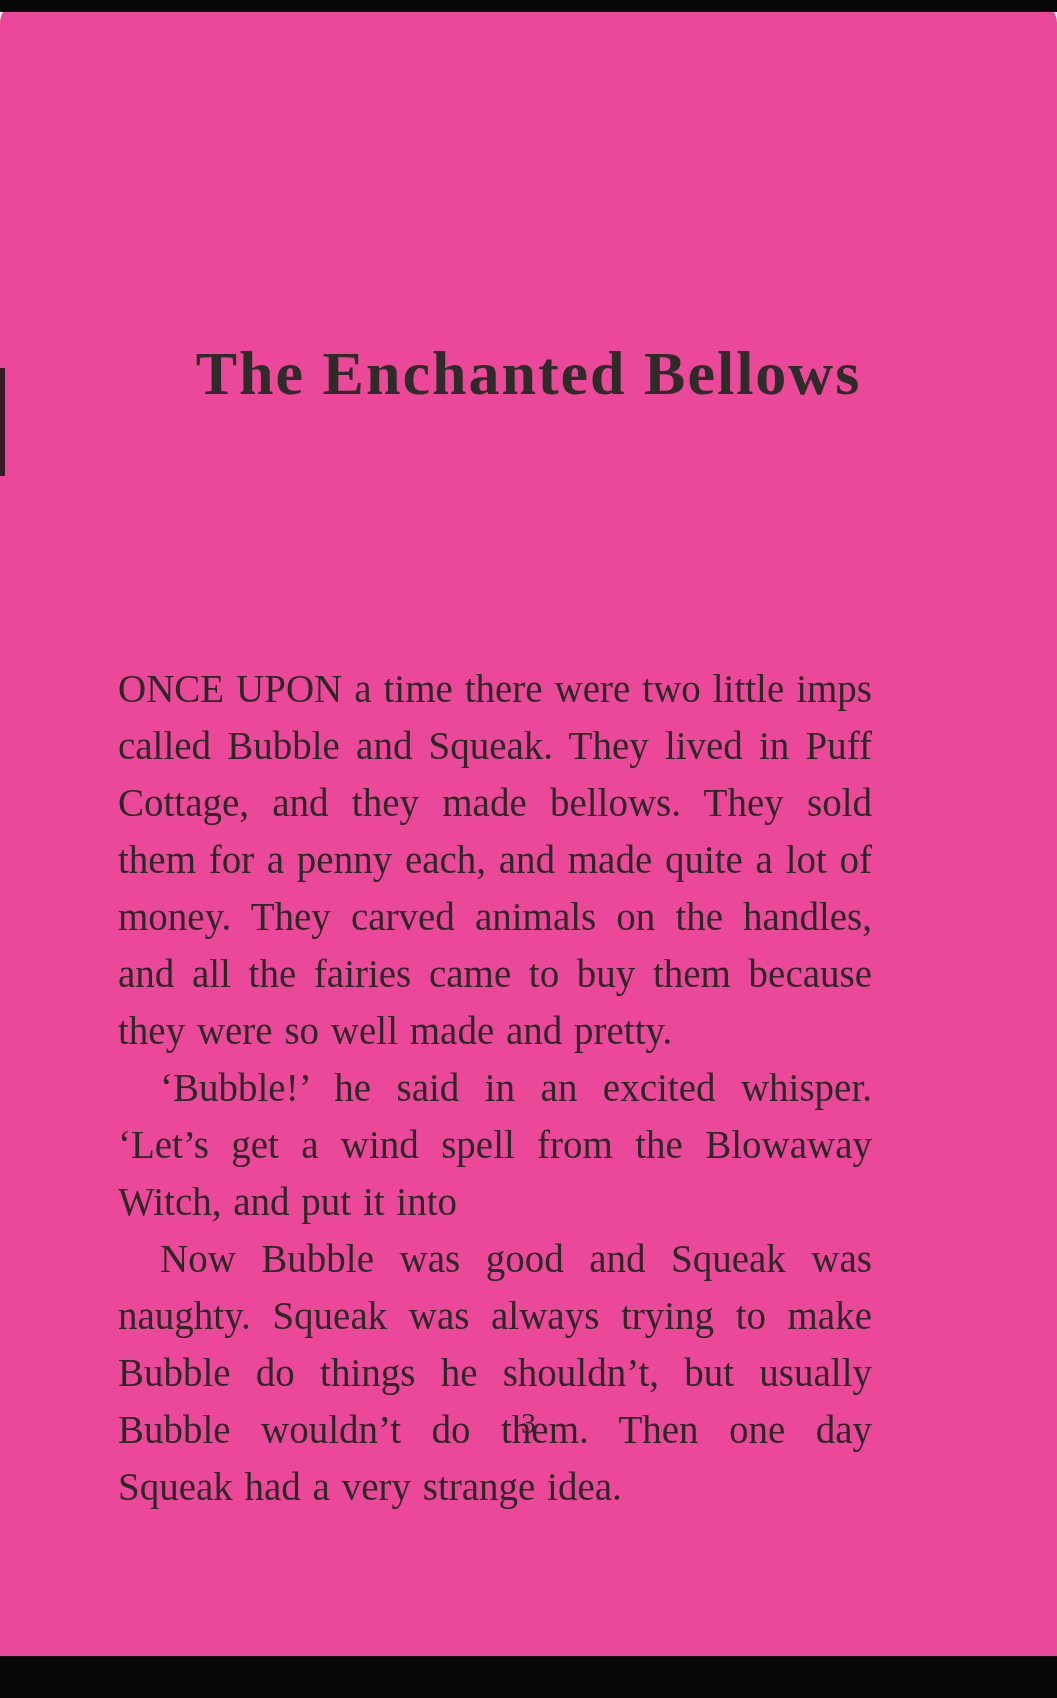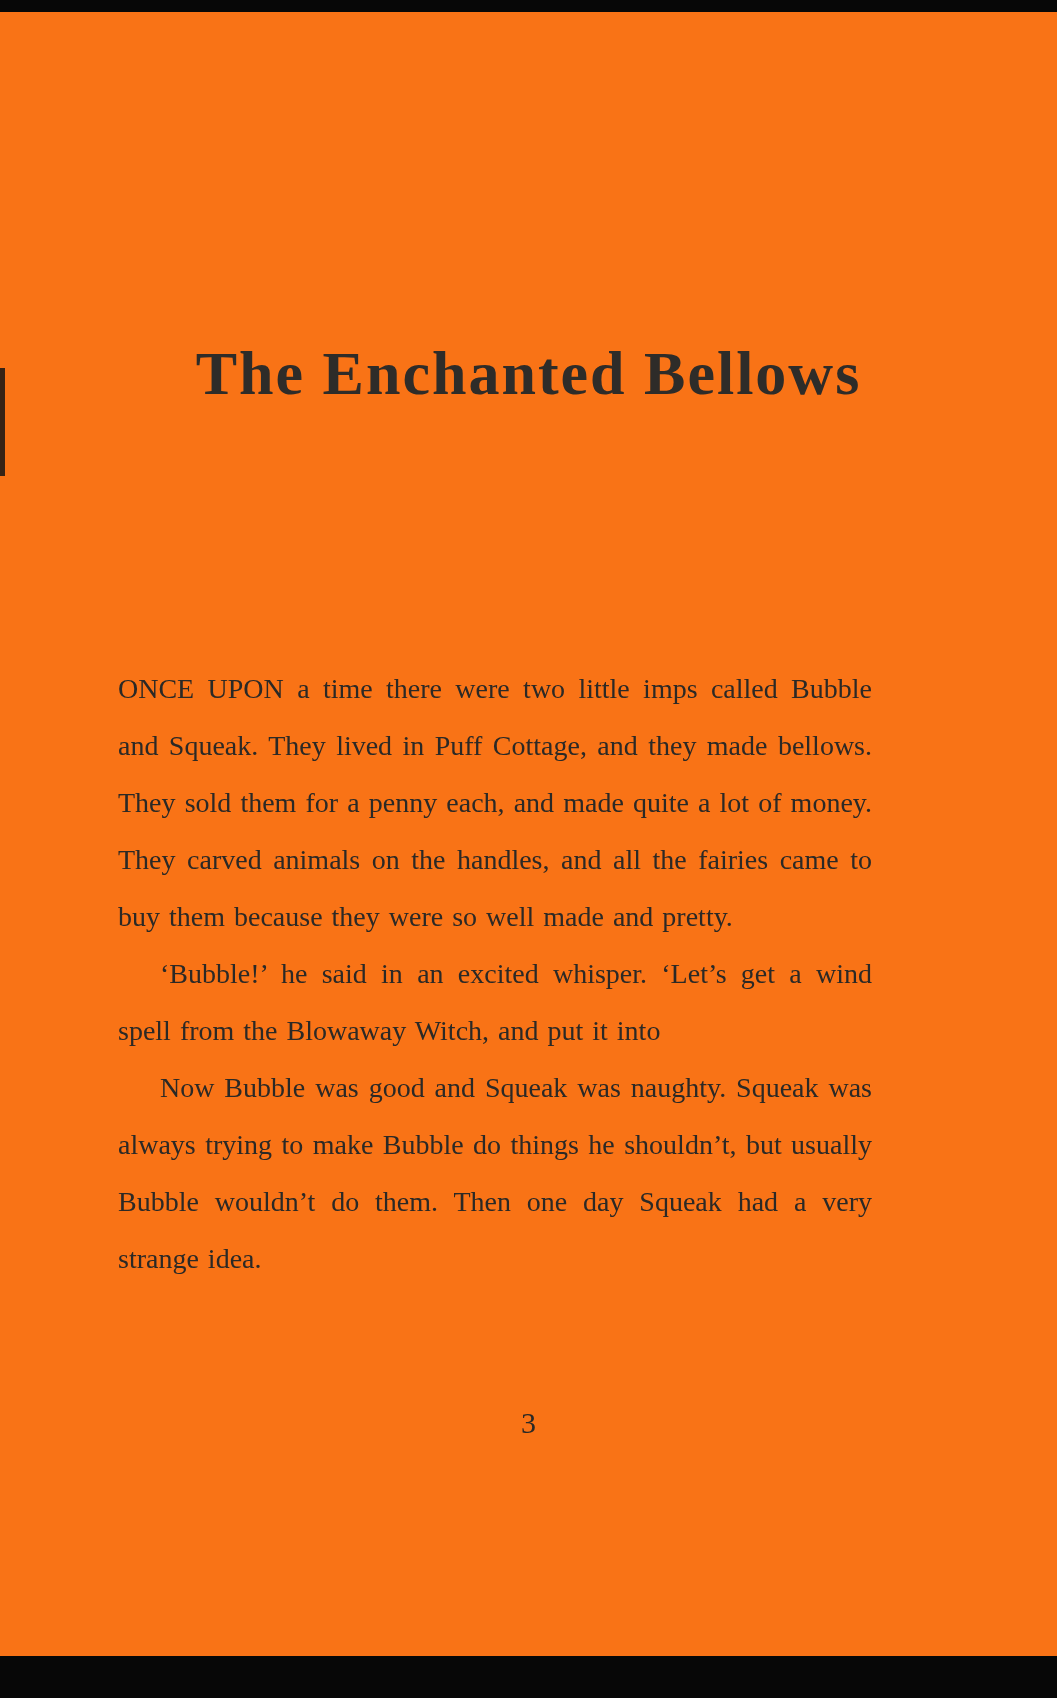--- a/index.html
+++ b/index.html
@@ -10,21 +10,22 @@
       width: 1057px;
       height: 1698px;
       position: relative;
       overflow: hidden;
       background: #fbfbf9;
       font-family: "Liberation Serif", serif;
     }
     .page {
       position: absolute;
       inset: 0;
-      background: #f97316;
+      background: #ec4899;
+      border-radius: 23px;
     }
     .scan-bar-top {
       position: absolute;
       top: 0;
       left: 0;
       width: 1057px;
       height: 12px;
       background: #070707;
     }
     .scan-bar-bottom {
@@ -53,21 +54,21 @@
       font-size: 62px;
       letter-spacing: 2px;
       color: #2e2c29;
       white-space: nowrap;
     }
     .body-text {
       position: absolute;
       top: 660px;
       left: 118px;
       width: 754px;
-      font-size: 28px;
+      font-size: 39px;
       line-height: 57px;
       color: #2b2926;
       text-align: justify;
       word-spacing: 2px;
     }
     .body-text p {
       margin: 0;
     }
     .body-text p.indent {
       text-indent: 42px;

